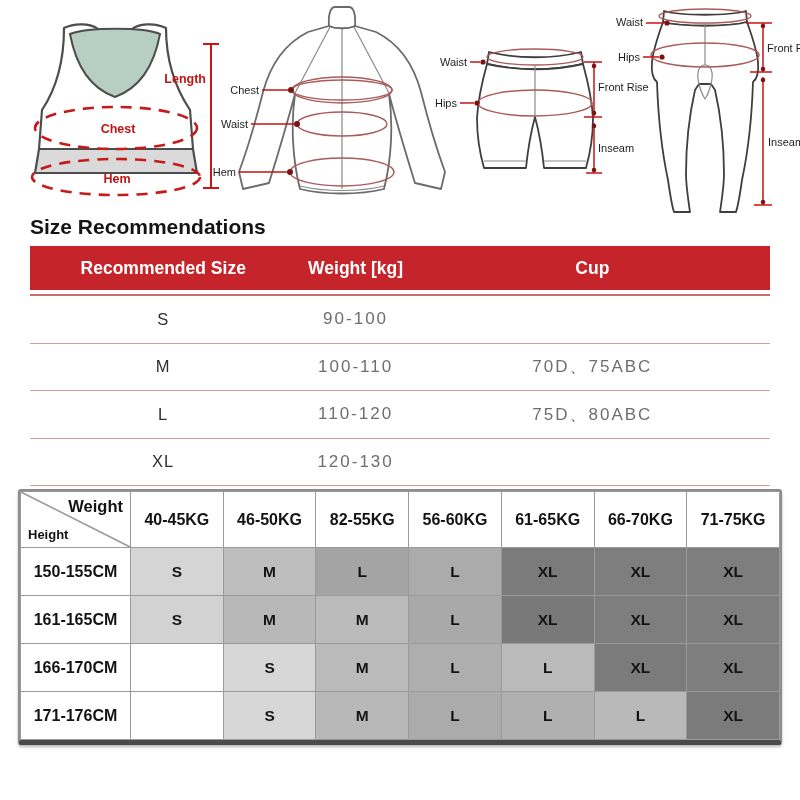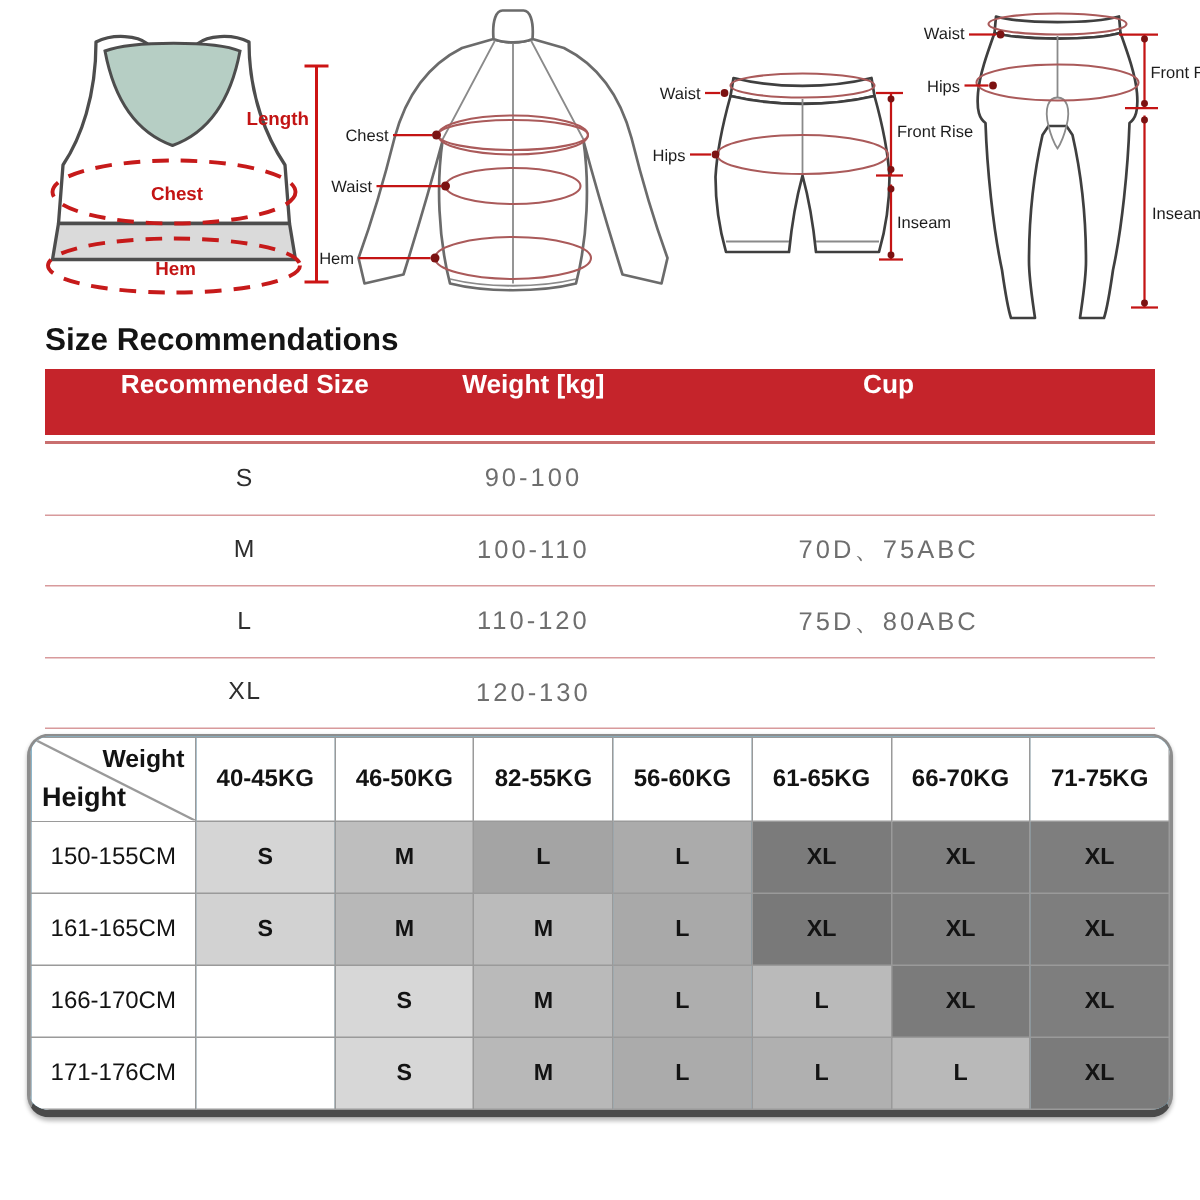--- a/index.html
+++ b/index.html
@@ -20,47 +20,47 @@
   .dot{fill:#7c1212}
   .bra-label{fill:#c31414;font-weight:bold;font-size:12.5px}
   .ptr-label{fill:#1d1d1d;font-size:11px}
 
   
   .section-title{margin:2px 0 6px 30px;height:26px;line-height:26px;
                  font-size:21px;font-weight:600;color:#141414}
 
   
   .rec-table{width:740px;margin-left:30px}
-  .rec-header{display:flex;height:44px;background:#c5242b;
+  .rec-header{display:flex;align-items:center;height:44px;background:#c5242b;
               color:#fff;font-weight:bold;font-size:17.5px}
   .rh{text-align:center}
   .rh1,.rc1{width:36%}
   .rh2,.rc2{width:16%}
   .rh3,.rc3{width:48%}
   .rec-body{margin-top:4px;border-top:2px solid #c96f6f}
   .rec-row{display:flex;align-items:center;height:46.5px;
            border-bottom:1.5px solid #d89a9c;font-size:17px}
   .rc{text-align:center}
   .rc1{color:#2e2e2e;font-weight:500;font-size:16.5px;letter-spacing:1px}
   .rc2,.rc3{color:#6e6e6e;letter-spacing:2px}
 
   
   .matrix-wrap{width:760px;margin:3px 0 0 18px;border:2px solid #8d8d8d;
-               border-bottom:5px solid #4a4a4a;border-radius:15px;overflow:hidden;
-               box-shadow:0 2px 3px rgba(0,0,0,.28);background:#7dd3fc}
+               border-bottom:5px solid #4a4a4a;border-radius:3px;overflow:hidden;
+               box-shadow:0 2px 3px rgba(0,0,0,.28);background:#701a75}
   table.matrix{border-collapse:collapse;width:100%;table-layout:fixed}
   .matrix th,.matrix td{border:1.6px solid #9a9a9a;text-align:center;color:#131313;padding:0}
   .matrix thead tr{height:56px}
   .matrix tbody tr{height:48px}
   .matrix thead th{font-size:16px;font-weight:bold;background:#fff}
   .matrix td{font-size:15.5px;font-weight:bold}
-  .rowlabel{font-size:16px;font-weight:normal;background:#fff}
+  .rowlabel{font-size:16px;font-weight:bold;background:#fff}
   .corner{position:relative}
   .corner .w{position:absolute;top:5px;right:7px;font-size:16.5px;font-weight:bold}
-  .corner .h{position:absolute;bottom:5px;left:7px;font-size:18px;font-weight:bold}
+  .corner .h{position:absolute;bottom:5px;left:7px;font-size:13px;font-weight:bold}
   .corner svg{position:absolute;left:0;top:0;width:100%;height:100%}
 </style>
 </head>
 <body>
 
 <div class="diagrams">
 
   <svg style="left:8px;top:2px" width="215" height="210" viewBox="0 0 215 210">
     <path class="outline" d="M56,26 C68,20 84,22 90,27 C89,48 95,70 107,82 C119,70 125,48 124,27 C130,22 146,20 158,26 C158,62 170,90 182,108 L185,147 L31,147 L34,108 C46,90 56,62 56,26 Z"></path>
     <path fill="#b6cec4" stroke="#4d4d4d" stroke-width="2" d="M62,32 C80,25 136,25 152,32 C146,64 132,86 107,95 C82,86 68,64 62,32 Z"></path>

